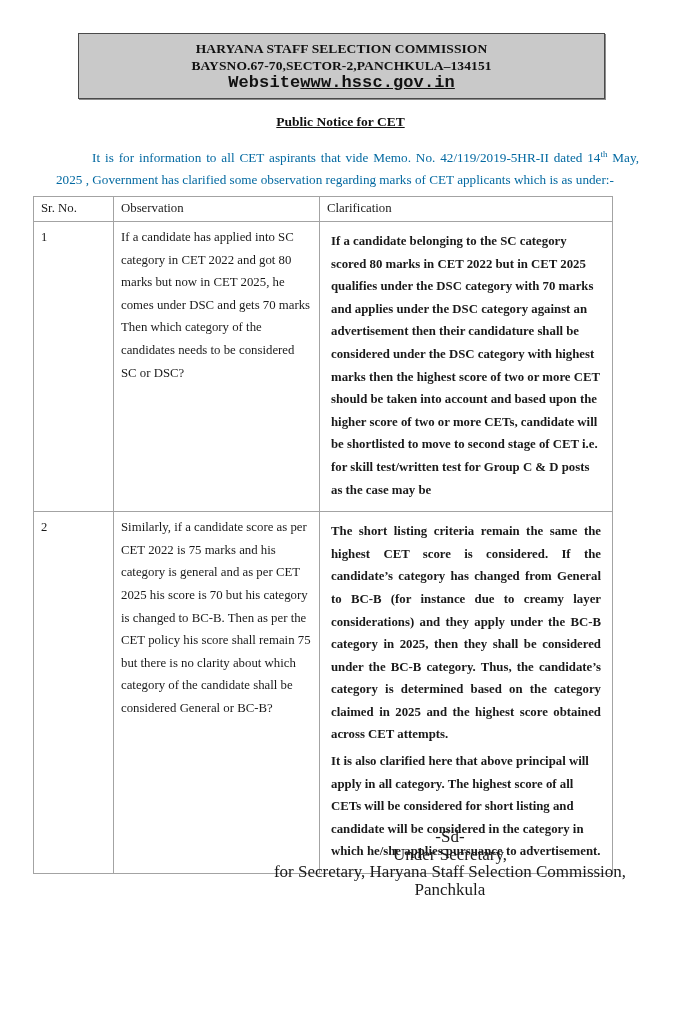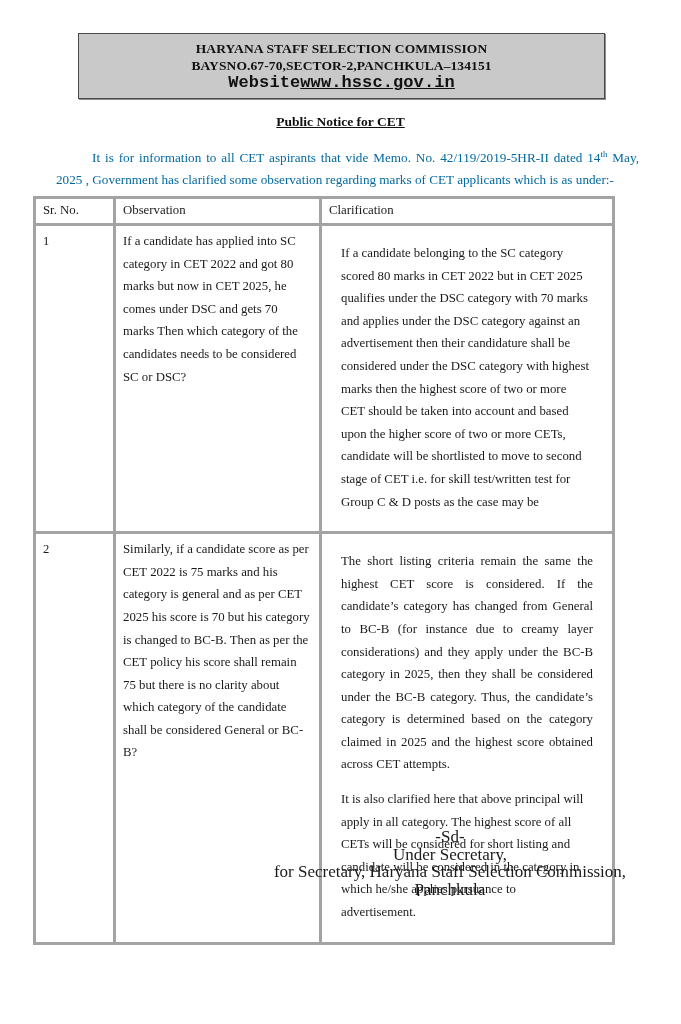--- a/index.html
+++ b/index.html
@@ -82,21 +82,21 @@
   .notice-table {
     position: absolute;
     left: 33px;
     top: 196px;
     width: 579px;
     border-collapse: collapse;
     table-layout: fixed;
     font-size: 12.6px;
   }
   .notice-table td, .notice-table th {
-    border: 3px solid #a3a3a3;
+    border: 1px solid #a3a3a3;
     vertical-align: top;
     padding: 4px 7px 6px 7px;
     text-align: left;
     font-weight: normal;
   }
   .notice-table .col-sr  { width: 80px; }
   .notice-table .col-obs { width: 206px; }
   .notice-table .col-cla { width: 293px; }
 
   .notice-table thead td {
@@ -110,22 +110,23 @@
     line-height: 22px;
   }
   .cell-just {
     text-align: justify;
     text-justify: inter-word;
     line-height: 22.6px;
     font-size: 12.8px;
     hyphens: none;
   }
   .cell-just p {
-    margin: 12px;
+    margin: 4px;
     text-align: justify;
+    font-weight: bold;
   }
   .cell-just p.last-nojust {
     text-align: left;
   }
 
   
   .footer {
     position: absolute;
     left: 0;
     top: 826px;

